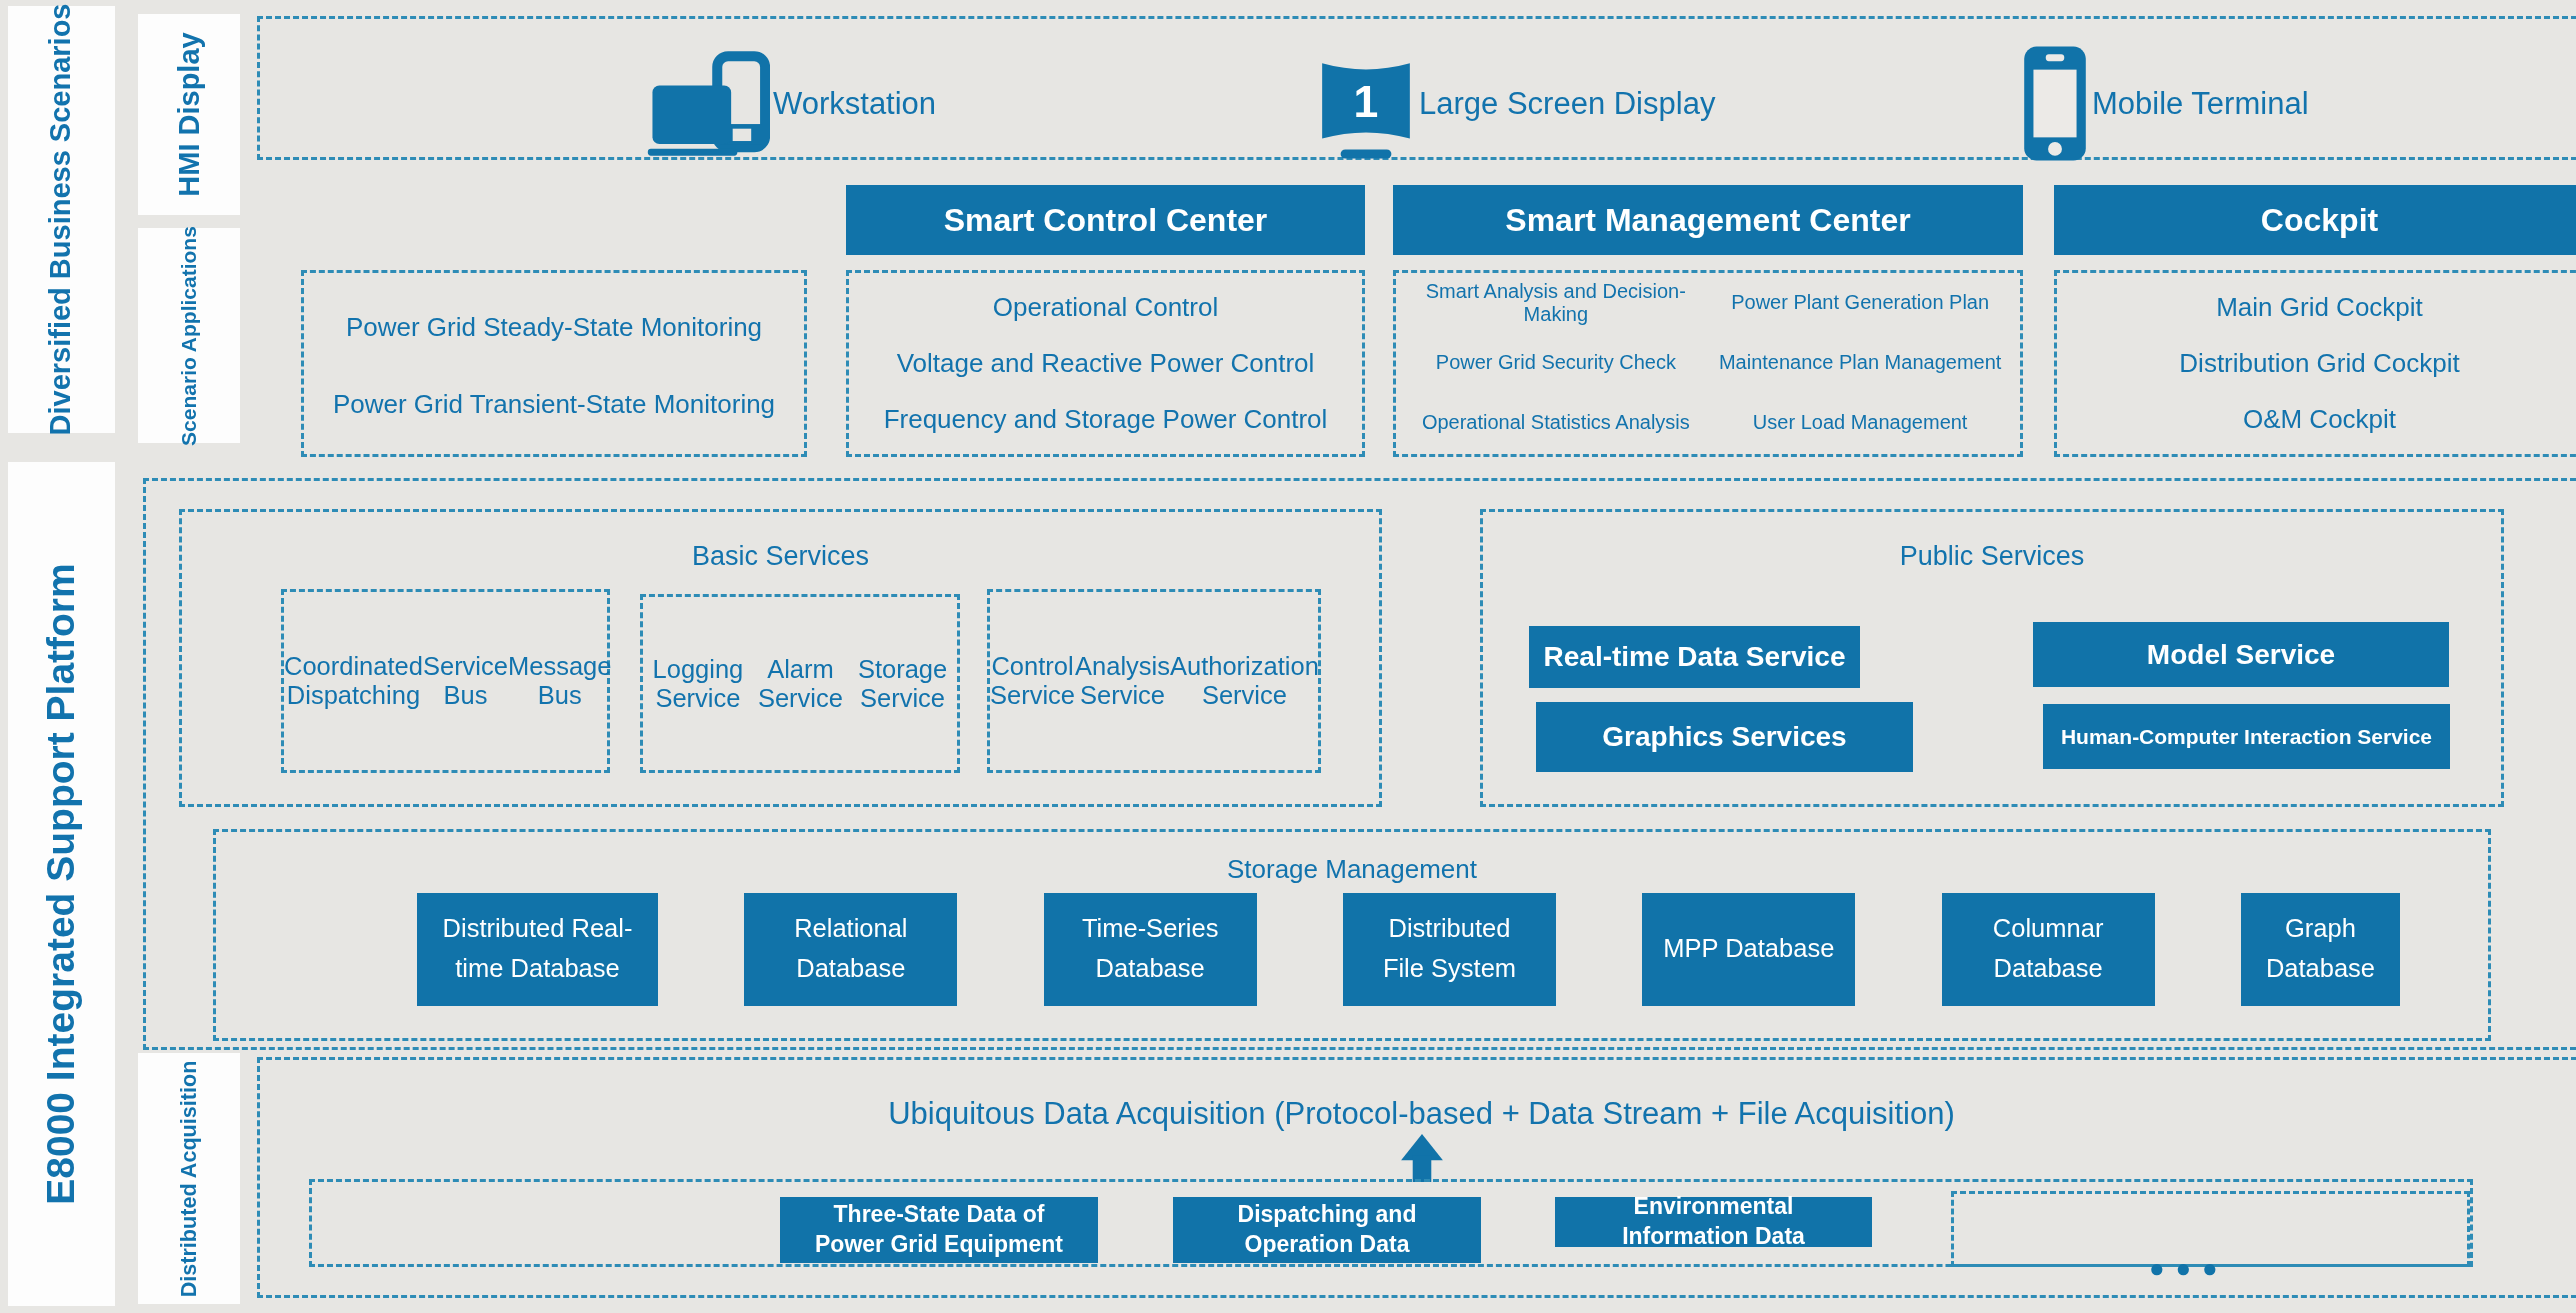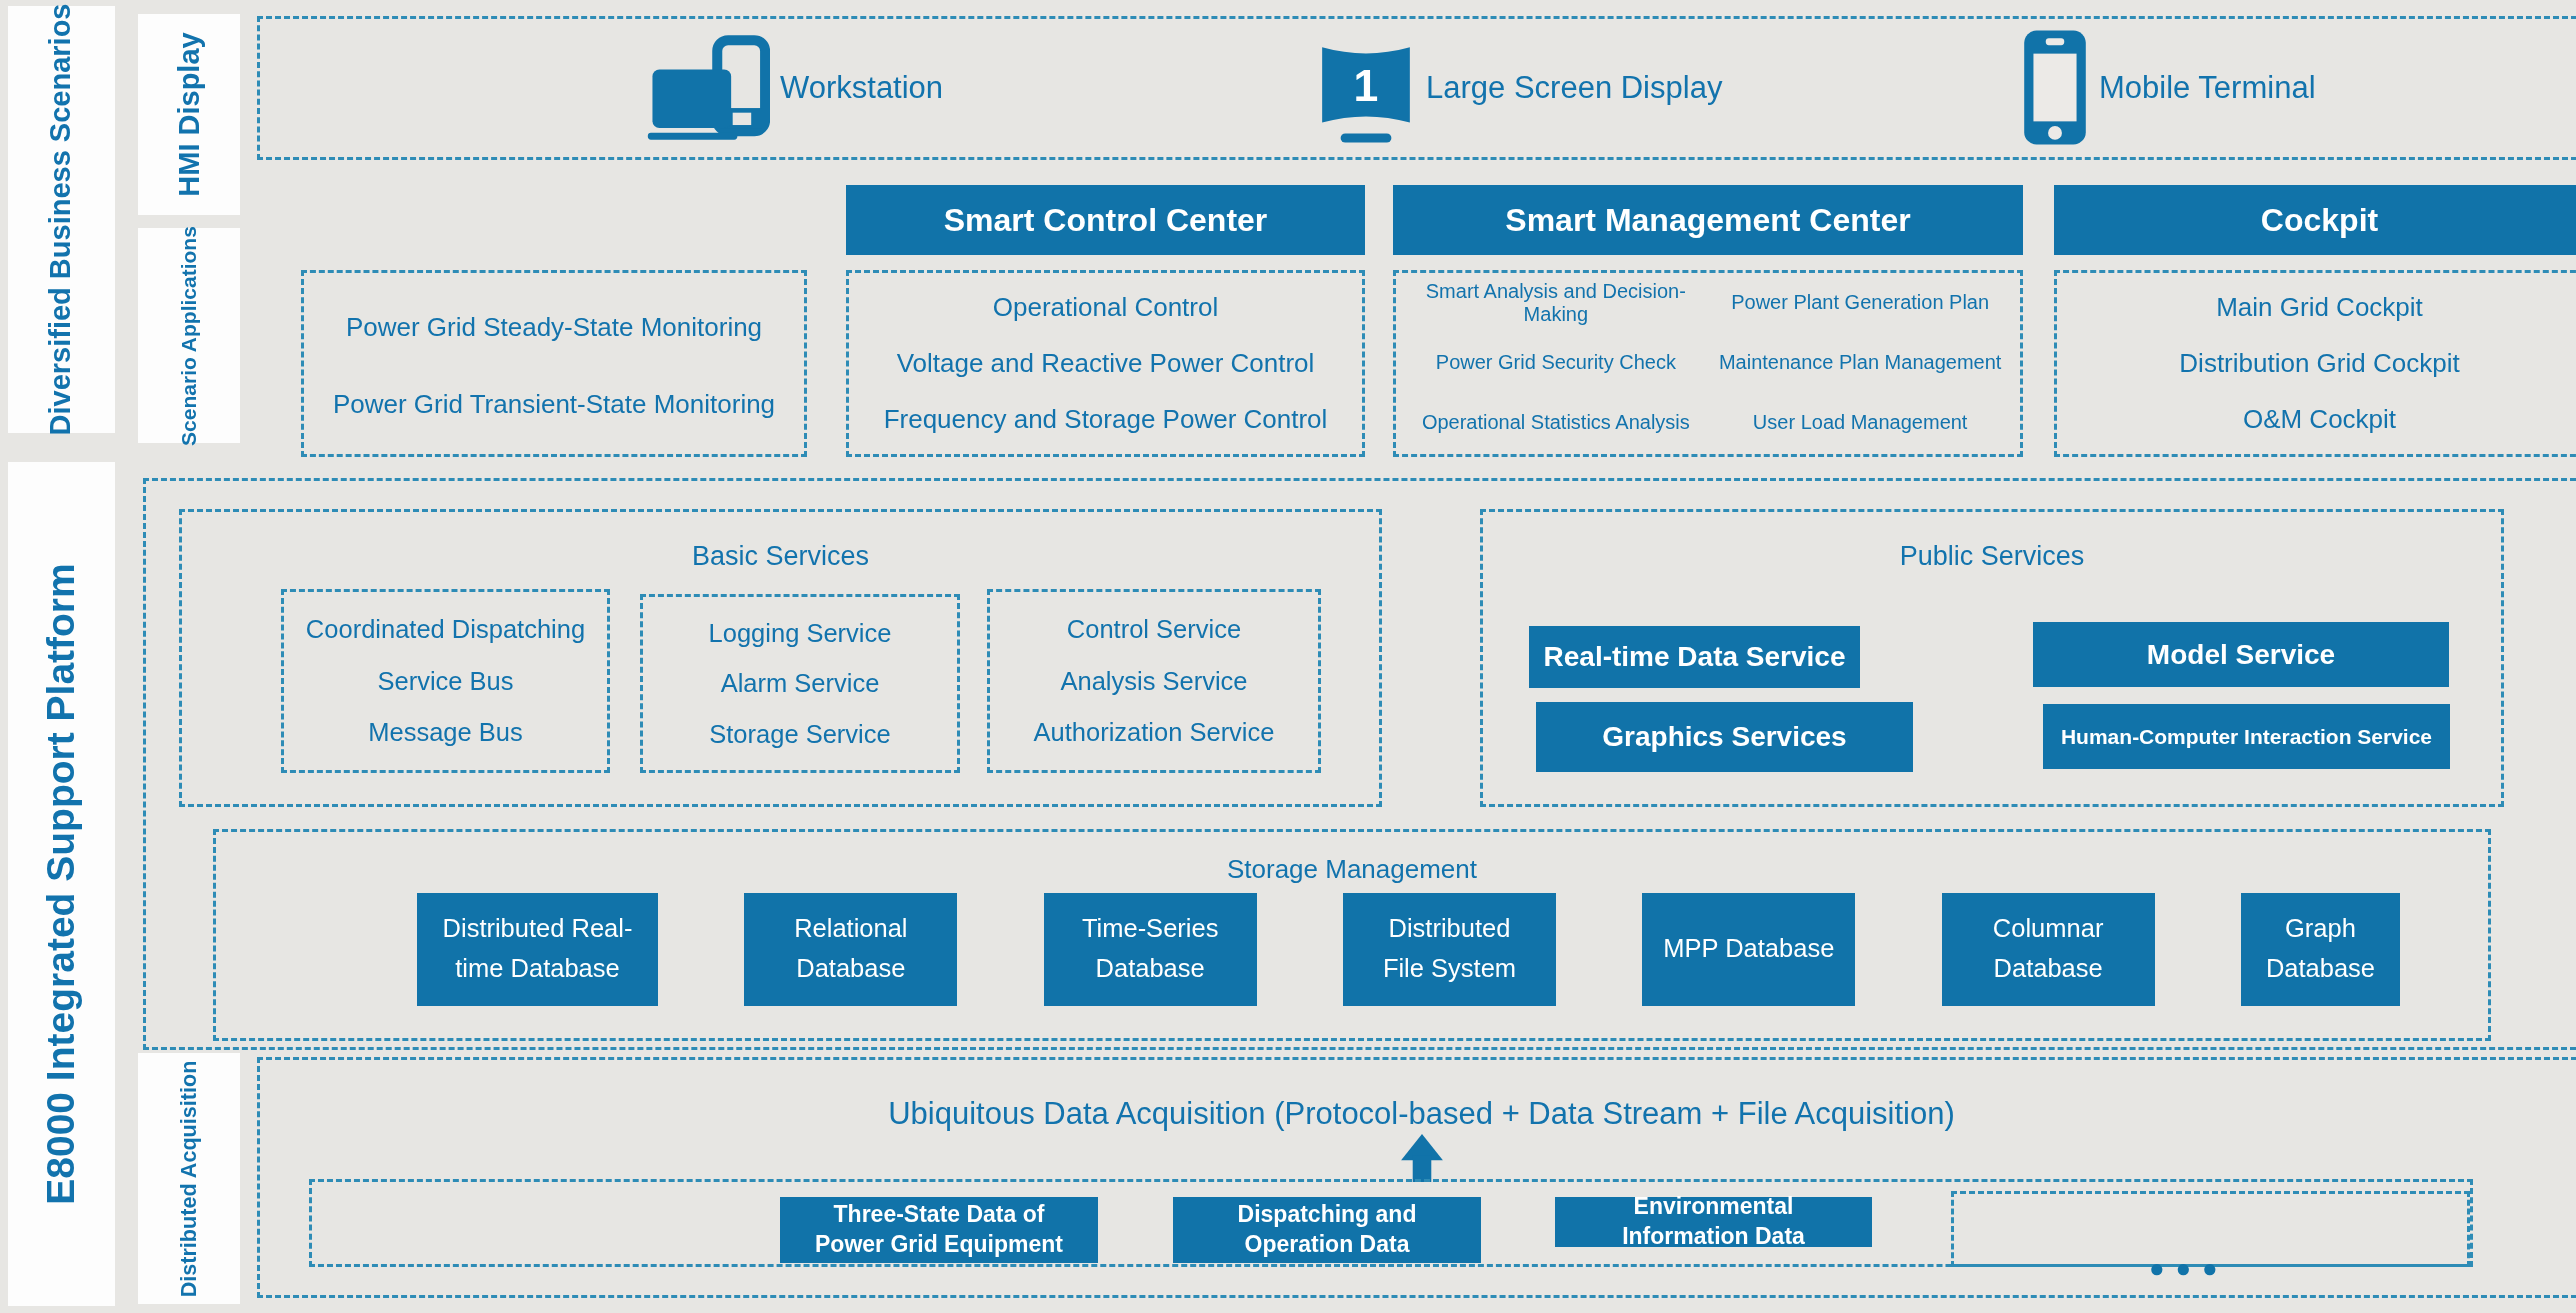--- a/index.html
+++ b/index.html
@@ -13,28 +13,28 @@
   .canvas{
     position:relative;width:2576px;height:1314px;background:var(--bg);
     overflow:hidden;font-family:"Liberation Sans", sans-serif;
   }
   .abs{position:absolute;}
   .dashed{border:3.9px dashed var(--dash);box-sizing:border-box;}
   .rail{position:absolute;background:var(--white);display:flex;align-items:center;justify-content:center;}
   .vtext{transform:rotate(-90deg);white-space:nowrap;color:var(--blue);font-weight:700;}
   .solid{background:var(--accent);color:#ffffff;display:flex;align-items:center;justify-content:center;text-align:center;}
   .hdr{font-weight:700;font-size:32px;}
-  .hmi-group{position:absolute;top:0;height:100%;display:flex;align-items:center;gap:10px;}
+  .hmi-group{position:absolute;top:16px;height:100%;display:flex;align-items:center;gap:3px;}
   .hmi-label{font-size:31px;color:var(--blue);white-space:nowrap;}
   .col-list{position:absolute;left:0;right:0;display:flex;flex-direction:column;align-items:center;text-align:center;color:var(--blue);gap:14px;}
   .mgmt-grid{position:absolute;left:7.7px;right:7.7px;top:274px;height:178px;display:grid;
     grid-template-columns:1fr 1fr;grid-template-rows:1fr 1fr 1fr;grid-auto-flow:column;
     align-items:center;justify-items:center;color:var(--blue);font-size:20px;text-align:center;}
   .sec-title{position:absolute;left:0;right:0;text-align:center;color:var(--blue);font-size:27px;}
-  .svc-box{position:absolute;display:flex;flex-direction:column;justify-content:space-evenly;align-items:center;
+  .svc-box{position:absolute;display:flex;flex-direction:row;justify-content:space-evenly;align-items:center;
     color:var(--blue);font-size:25.5px;text-align:center;}
   .pbtn{position:absolute;font-weight:700;}
   .store-row{position:absolute;display:flex;justify-content:space-between;align-items:center;}
   .store-item{height:113px;font-size:25.5px;line-height:1.55;white-space:pre-line;}
   .acq-btn{position:absolute;font-weight:700;font-size:23px;line-height:1.3;white-space:pre-line;}
   .dots{position:absolute;left:38%;bottom:-20px;color:var(--accent);font-size:26px;letter-spacing:10.8px;}
 </style>
 </head>
 <body>
 

